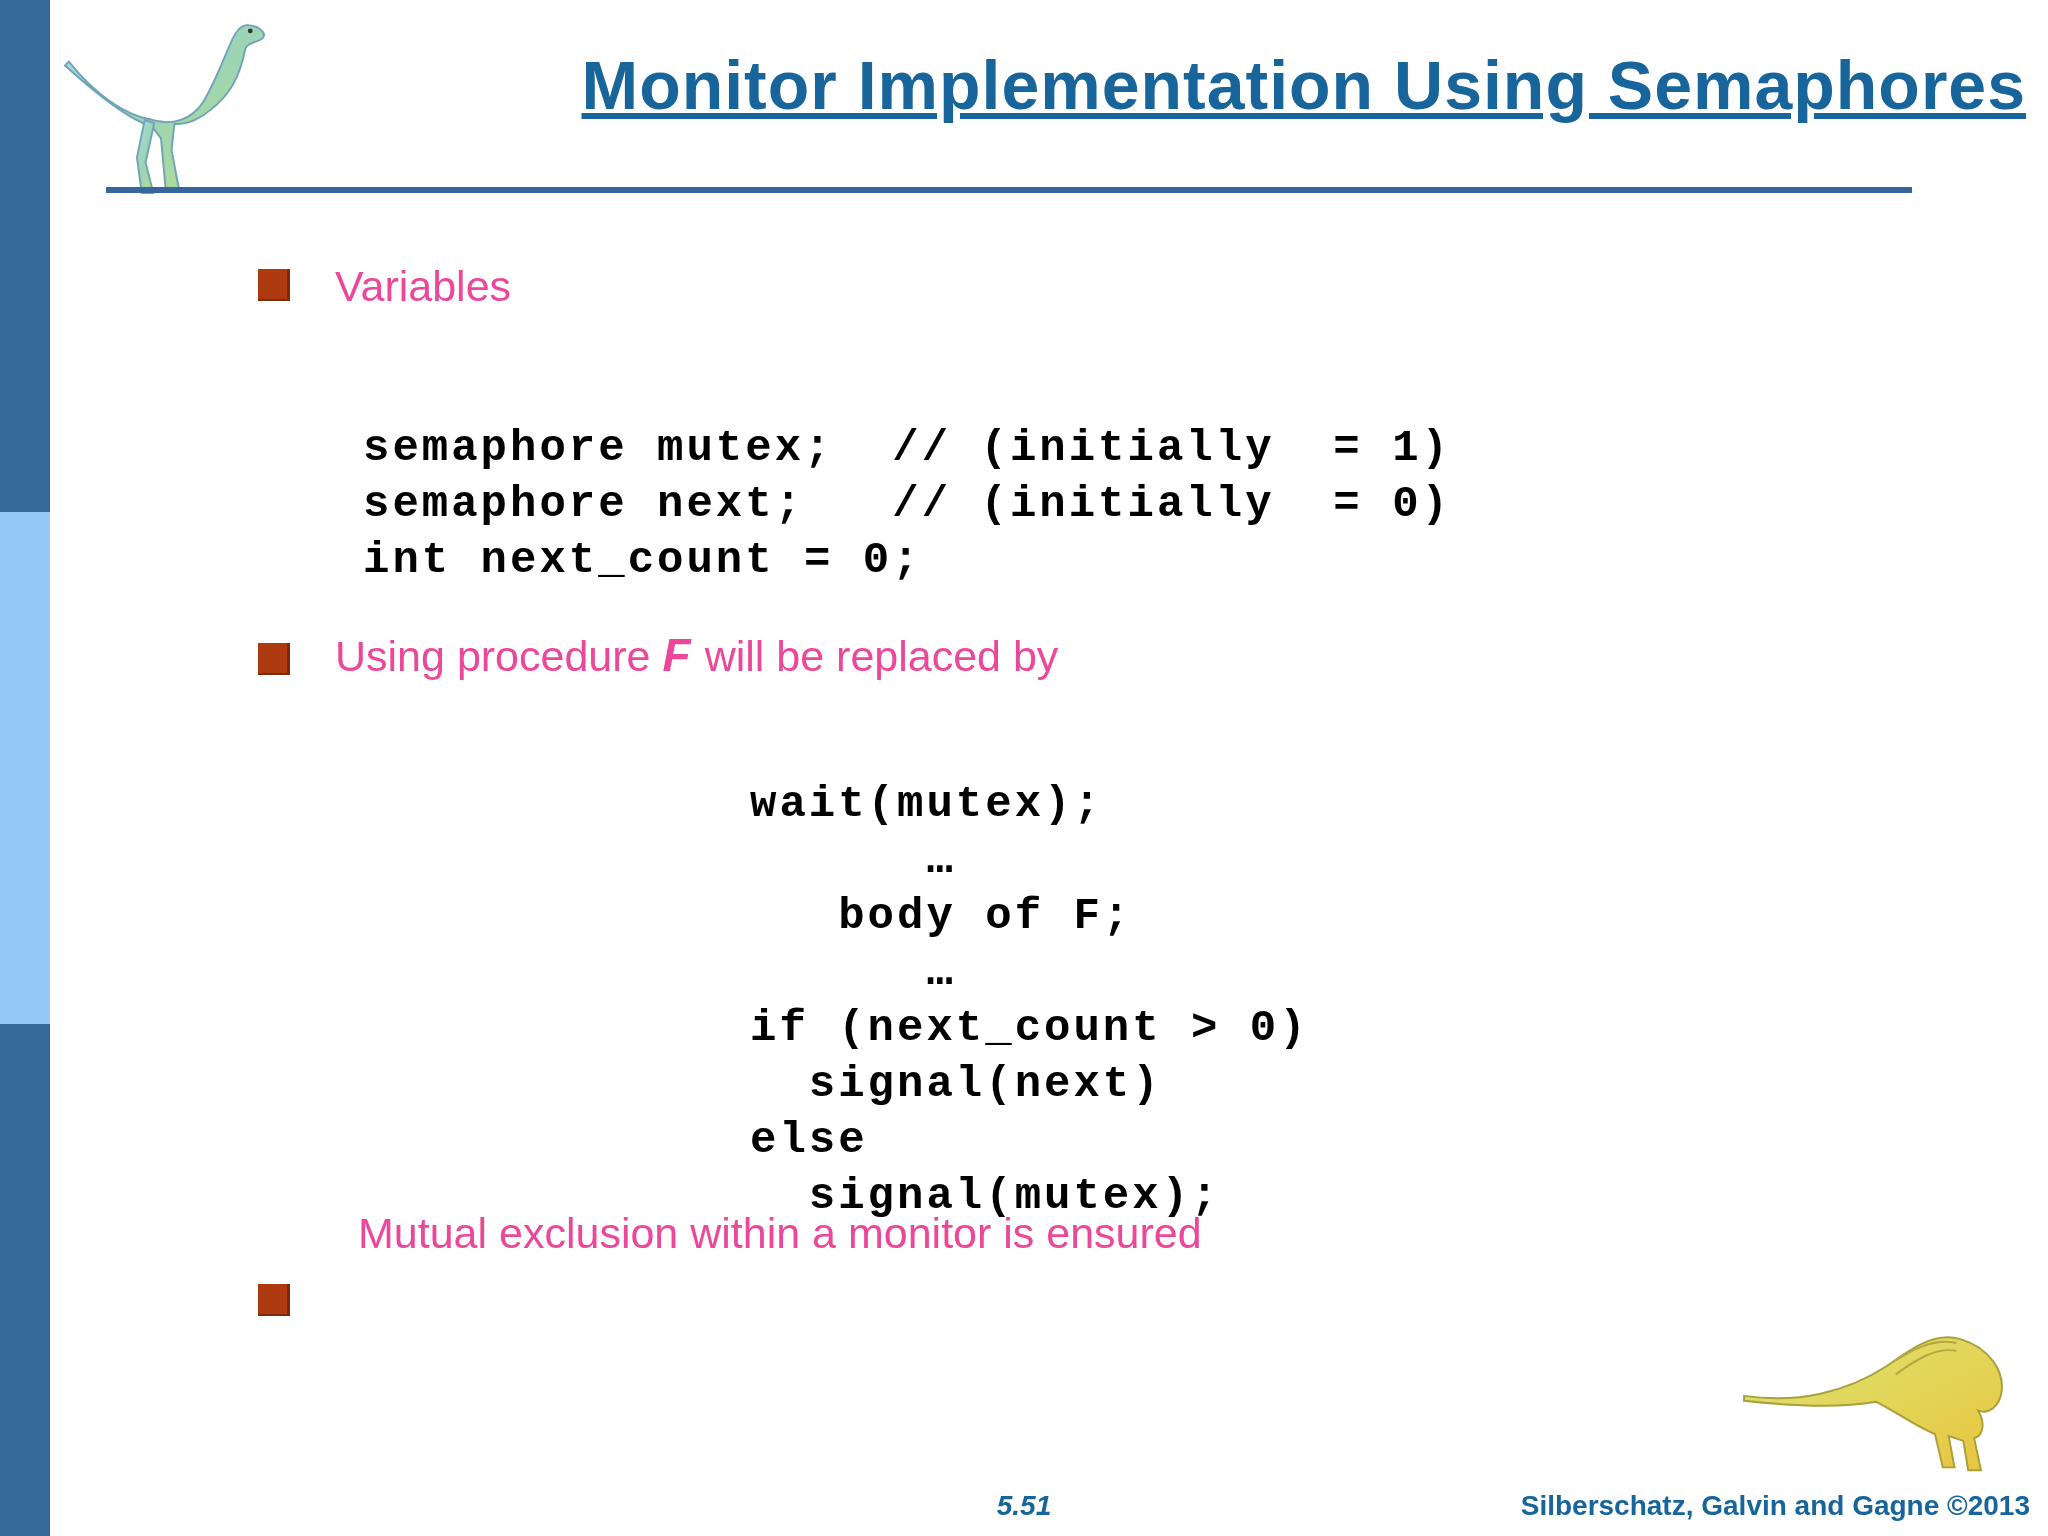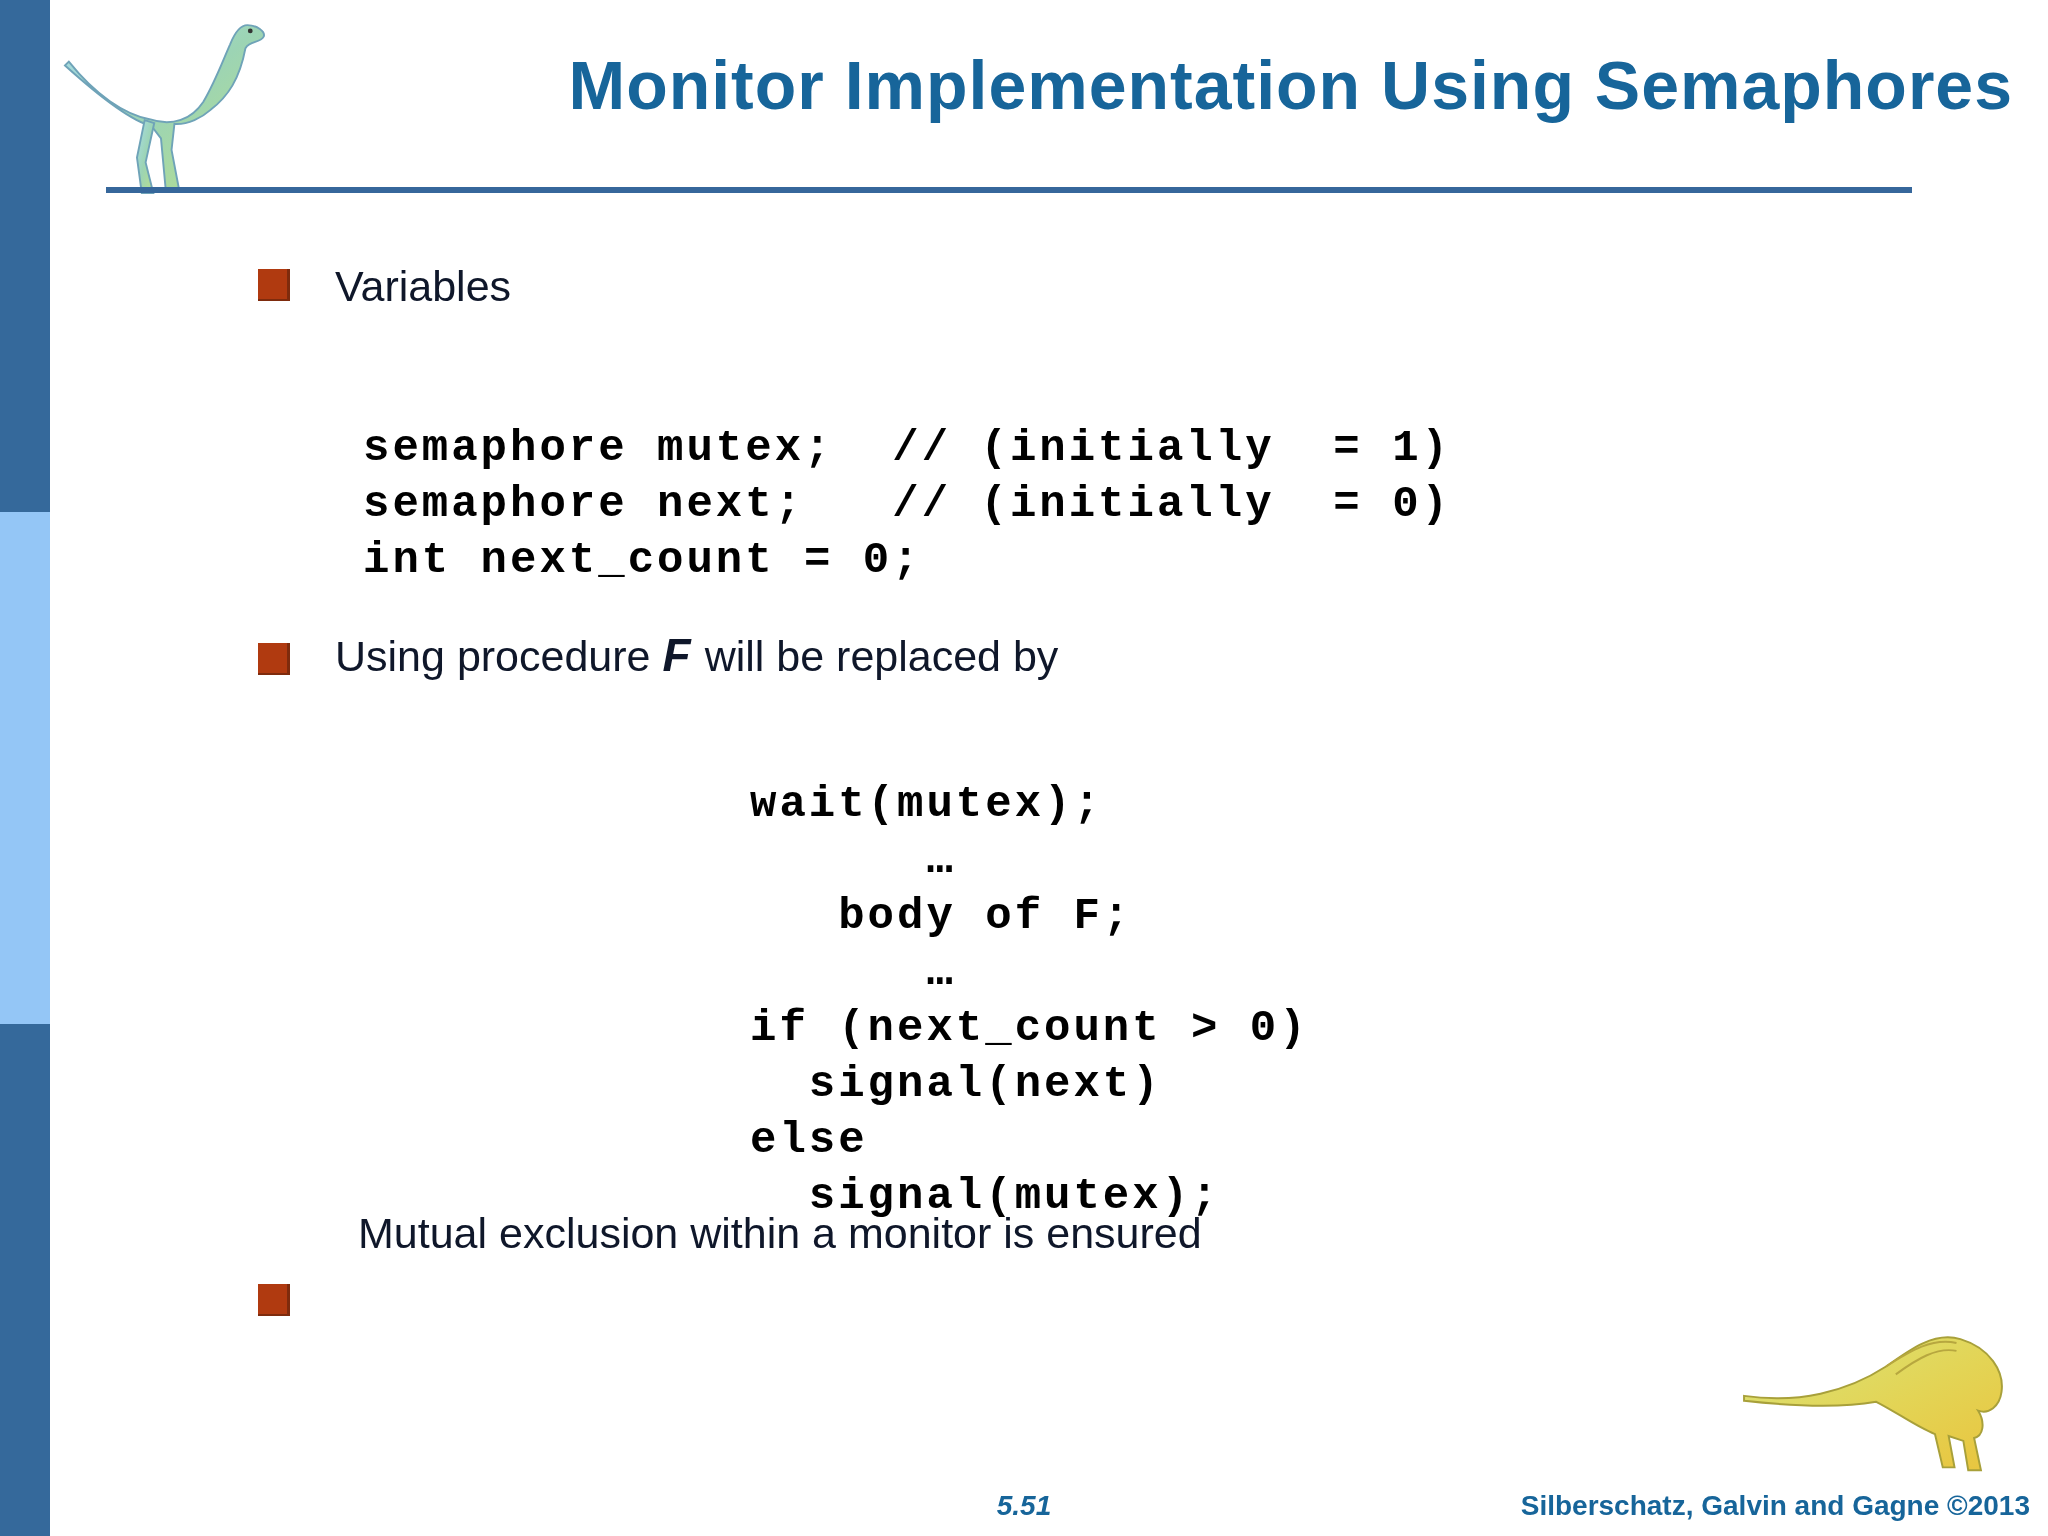--- a/index.html
+++ b/index.html
@@ -8,29 +8,29 @@
     font-family:"Liberation Sans",sans-serif;overflow:hidden;
   }
   
   .sidebar-seg{position:absolute;left:0;width:50px;}
   .seg-top{top:0;height:512px;background:#35699b;}
   .seg-mid{top:512px;height:512px;background:#94c6f6;}
   .seg-bot{top:1024px;height:512px;background:#35699b;}
   .sidebar-edge{position:absolute;left:50px;top:0;width:4px;height:1536px;background:rgba(255,255,255,0.55);}
   
   .slide-title{
-    position:absolute;top:46px;right:35px;white-space:nowrap;
-    font-size:68px;font-weight:bold;letter-spacing:1px;color:#17659a;
+    position:absolute;top:46px;right:22px;white-space:nowrap;
+    font-size:68px;font-weight:bold;letter-spacing:1px;color:#17659a;text-decoration:underline;
   }
   .title-underline{position:absolute;left:106px;top:187px;width:1806px;height:6px;background:#36679b;}
   
   .bullet-sq{position:absolute;left:258px;width:29px;height:30px;background:#b03a10;
     border-right:3px solid #7e2b0d;border-bottom:2px solid #7e2b0d;}
   .b1{top:269px;} .b2{top:643px;} .b3{top:1284px;}
-  .bullet-text{position:absolute;left:335px;color:#0f172a;font-size:43px;white-space:nowrap;}
+  .bullet-text{position:absolute;left:335px;color:#ec4899;font-size:43px;white-space:nowrap;}
   .t1{top:262px;} .t2{top:628px;} .t3{top:1209px;margin-left:23px;}
   .proc-em{font-weight:bold;font-style:italic;font-size:46px;margin-left:12px;margin-right:14px;}
   
   .code{
     position:absolute;color:#000;font-family:"Liberation Mono",monospace;font-weight:bold;
     font-size:44px;line-height:56px;letter-spacing:3px;white-space:pre;margin-top:28px;
   }
   .code1{left:363px;top:392px;}
   .code2{left:750px;top:748px;}
   

